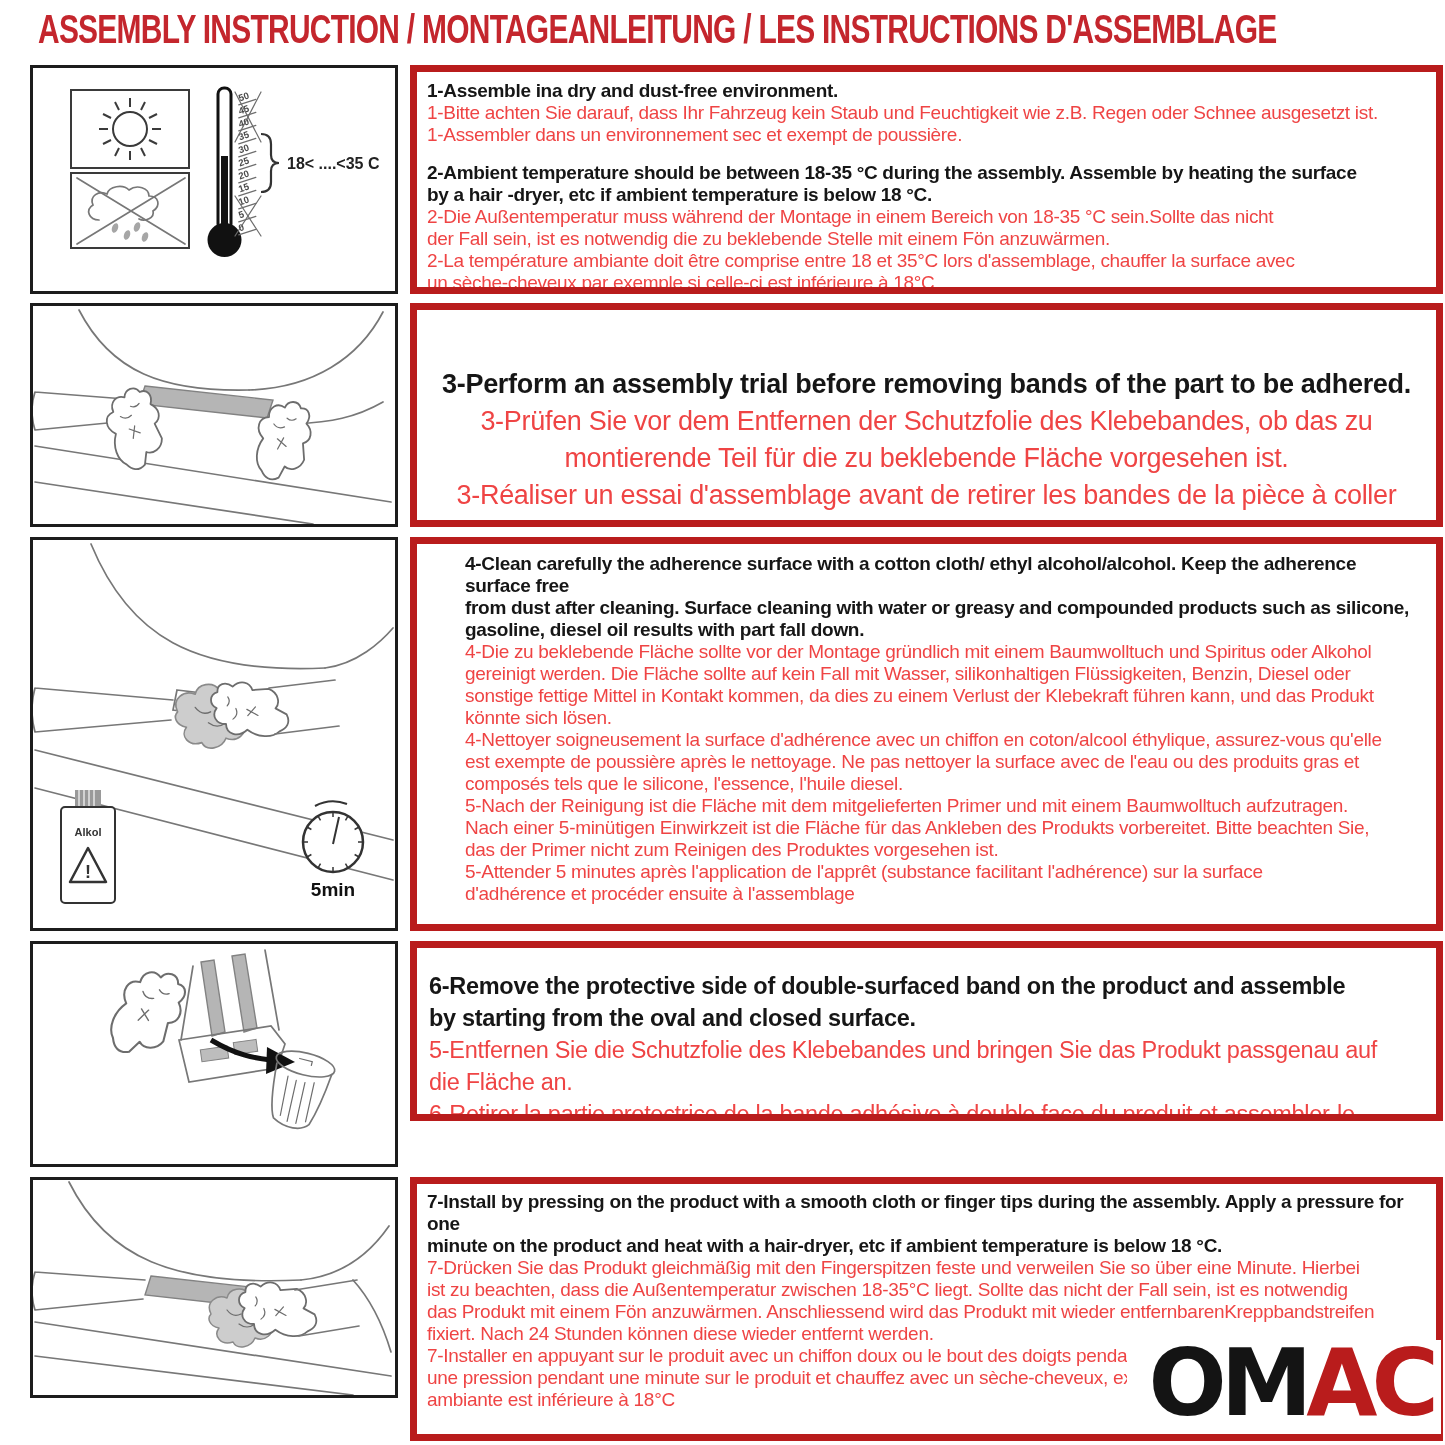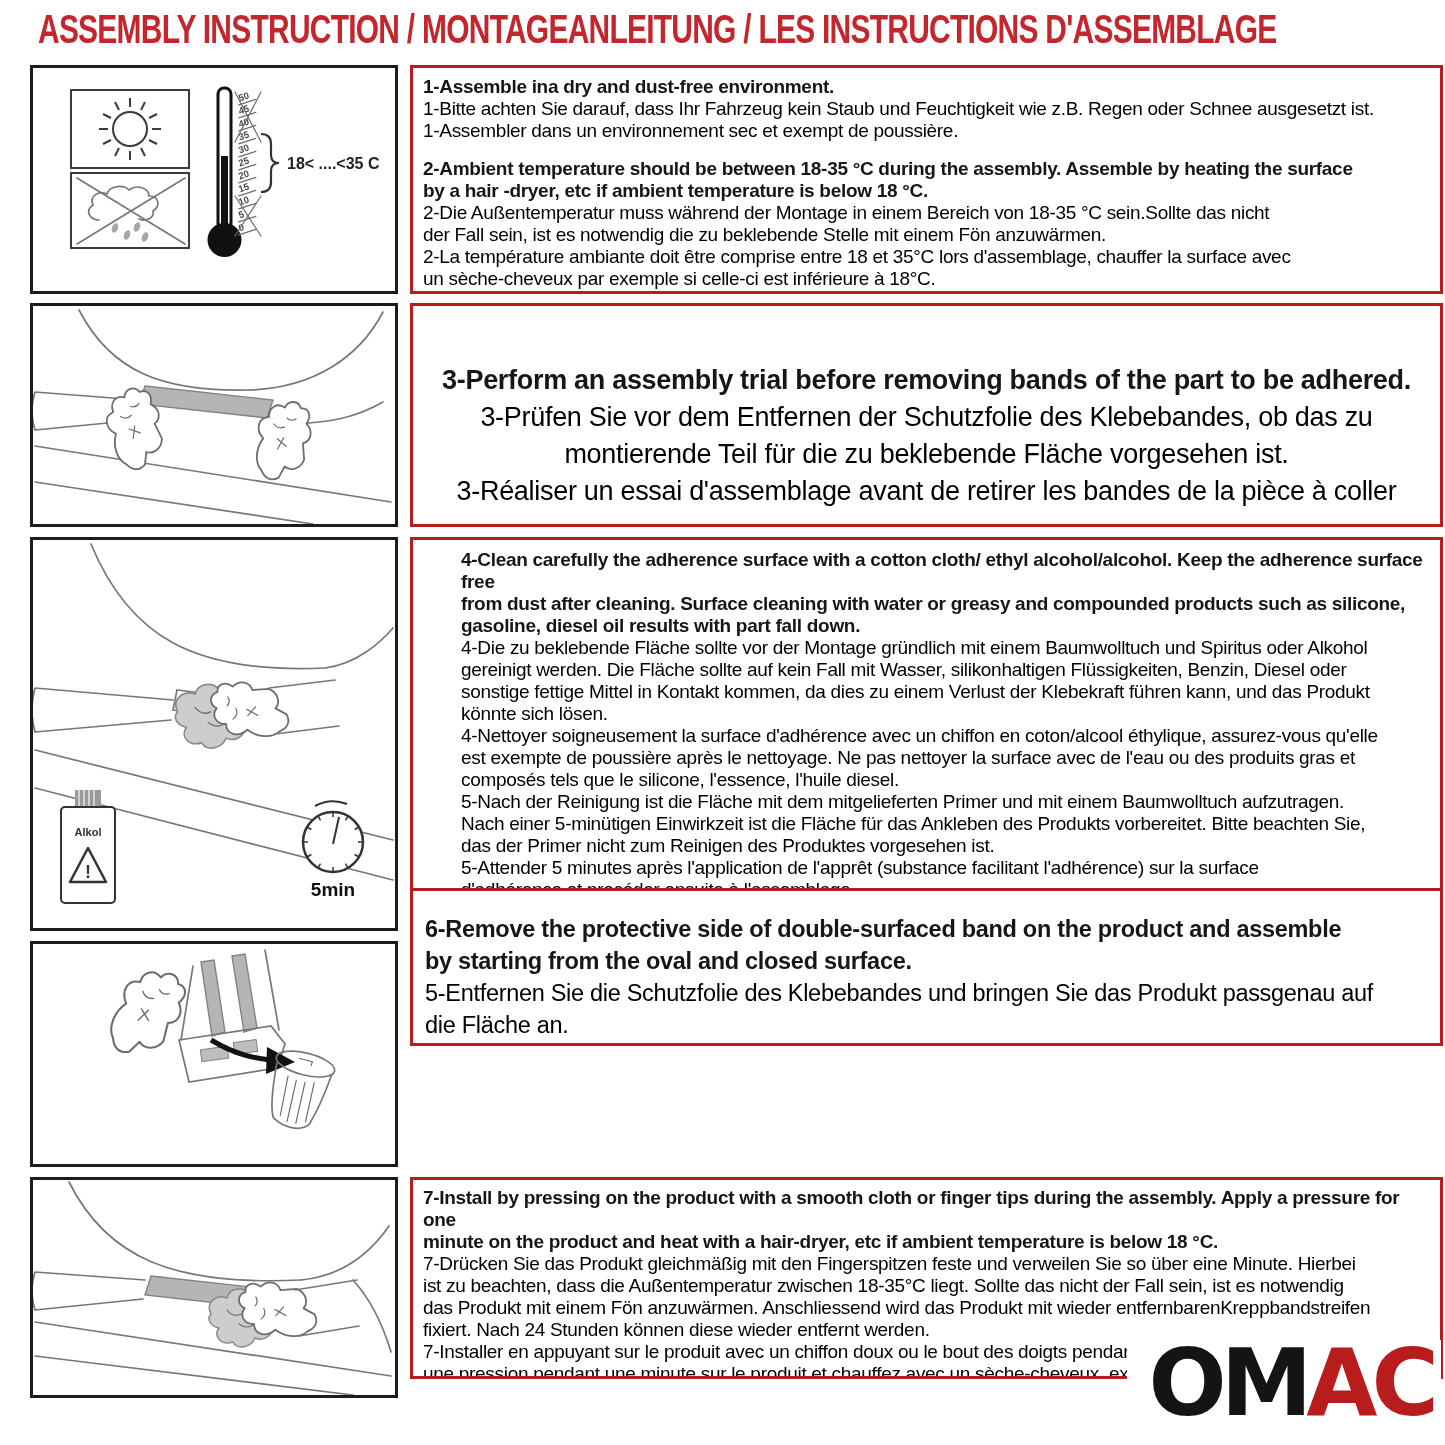--- a/index.html
+++ b/index.html
@@ -10,25 +10,25 @@
   .title{
     position:absolute;left:38px;top:6px;white-space:nowrap;
     font-size:41px;font-weight:bold;color:#c4262d;letter-spacing:-1px;
     transform:scaleX(0.73);transform-origin:left top;
   }
   .illus-box{
     position:absolute;left:30px;width:368px;border:3px solid #1c1c1c;
     background:#fff;box-sizing:border-box;overflow:hidden;
   }
   .text-box{
-    position:absolute;left:410px;width:1033px;border:3px solid #b91c1c;
+    position:absolute;left:410px;width:1033px;border:7px solid #b91c1c;
     background:#fff;box-sizing:border-box;overflow:hidden;
     padding:8px 10px;letter-spacing:-0.3px;
   }
-  .p{font-size:19px;line-height:22px;color:#000000;white-space:pre-line;}
+  .p{font-size:19px;line-height:22px;color:#ef4444;white-space:pre-line;}
   .p.b{font-weight:bold;color:#161616;}
   .g{margin-top:16px;}
   .tb2{padding:56px 12px 0;}
   .tb2 .p{font-size:27px;line-height:37px;}
   .tb4{padding:22px 12px 0;}
   .tb4 .p{font-size:23.5px;line-height:32px;}
   svg{display:block;}
   .ln{fill:none;stroke:#777;stroke-width:1.7;stroke-linecap:round;}
   .ln2{fill:none;stroke:#3a3a3a;stroke-width:2;}
   .gfill{fill:#b5b5b5;stroke:#828282;stroke-width:1.4;}
@@ -270,21 +270,21 @@
           <line x1="-5" y1="16" x2="-4" y2="58"></line>
           <line x1="4" y1="16" x2="5" y2="58"></line>
           <line x1="13" y1="14" x2="14" y2="54"></line>
         </g>
       <ellipse cx="0" cy="-2" rx="30" ry="11" fill="#fff" class="ln"></ellipse>
       <path class="thin" d="M -7,-6 h 13 v 4"></path>
     </g>
   </svg>
 </div>
 
-<div class="text-box tb4" style="top:888px;height:158px;">
+<div class="text-box tb4" style="top:941px;height:180px;">
   <div class="p b">6-Remove the protective side of double-surfaced band on the product and assemble
 by starting from the oval and closed surface.</div>
   <div class="p">5-Entfernen Sie die Schutzfolie des Klebebandes und bringen Sie das Produkt passgenau auf
 die Fläche an.</div>
   <div class="p">6-Retirer la partie protectrice de la bande adhésive à double face du produit et assembler-le
 en commençant par une surface ovale et fermée.</div>
 </div>
 
 <div class="illus-box" style="top:1177px;height:221px;">
   <svg viewBox="0 0 362 215" width="362" height="215">
@@ -293,21 +293,21 @@
     <path class="ln" d="M 320,100 C 340,122 352,152 358,172"></path>
     <path class="ln" d="M 2,92 L 112,100 M 2,130 L 110,119 M 2,92 Q -4,111 2,130"></path>
     <path class="ln" d="M 2,142 L 358,196 M 2,176 L 320,215"></path>
     <polygon class="gfill" points="118,96 226,108 220,127 112,115"></polygon>
     <use href="#cloth-shape" transform="translate(212,136)"></use>
     <use href="#hand-shape" transform="translate(234,128) rotate(-80)"></use>
     <path class="ln" d="M 262,110 L 324,100 M 266,156 L 326,146"></path>
   </svg>
 </div>
 
-<div class="text-box" style="top:1177px;height:202px;padding-top:7px;">
+<div class="text-box" style="top:1177px;height:264px;padding-top:7px;">
   <div class="p b">7-Install by pressing on the product with a smooth cloth or finger tips during the assembly. Apply a pressure for one
 minute on the product and heat with a hair-dryer, etc if ambient temperature is below 18 °C.</div>
   <div class="p">7-Drücken Sie das Produkt gleichmäßig mit den Fingerspitzen feste und verweilen Sie so über eine Minute. Hierbei
 ist zu beachten, dass die Außentemperatur zwischen 18-35°C liegt. Sollte das nicht der Fall sein, ist es notwendig
 das Produkt mit einem Fön anzuwärmen. Anschliessend wird das Produkt mit wieder entfernbarenKreppbandstreifen
 fixiert. Nach 24 Stunden können diese wieder entfernt werden.</div>
   <div class="p">7-Installer en appuyant sur le produit avec un chiffon doux ou le bout des doigts pendant l'assemblage. Appliquez
 une pression pendant une minute sur le produit et chauffez avec un sèche-cheveux, exemple si la température
 ambiante est inférieure à 18°C</div>
 </div>

